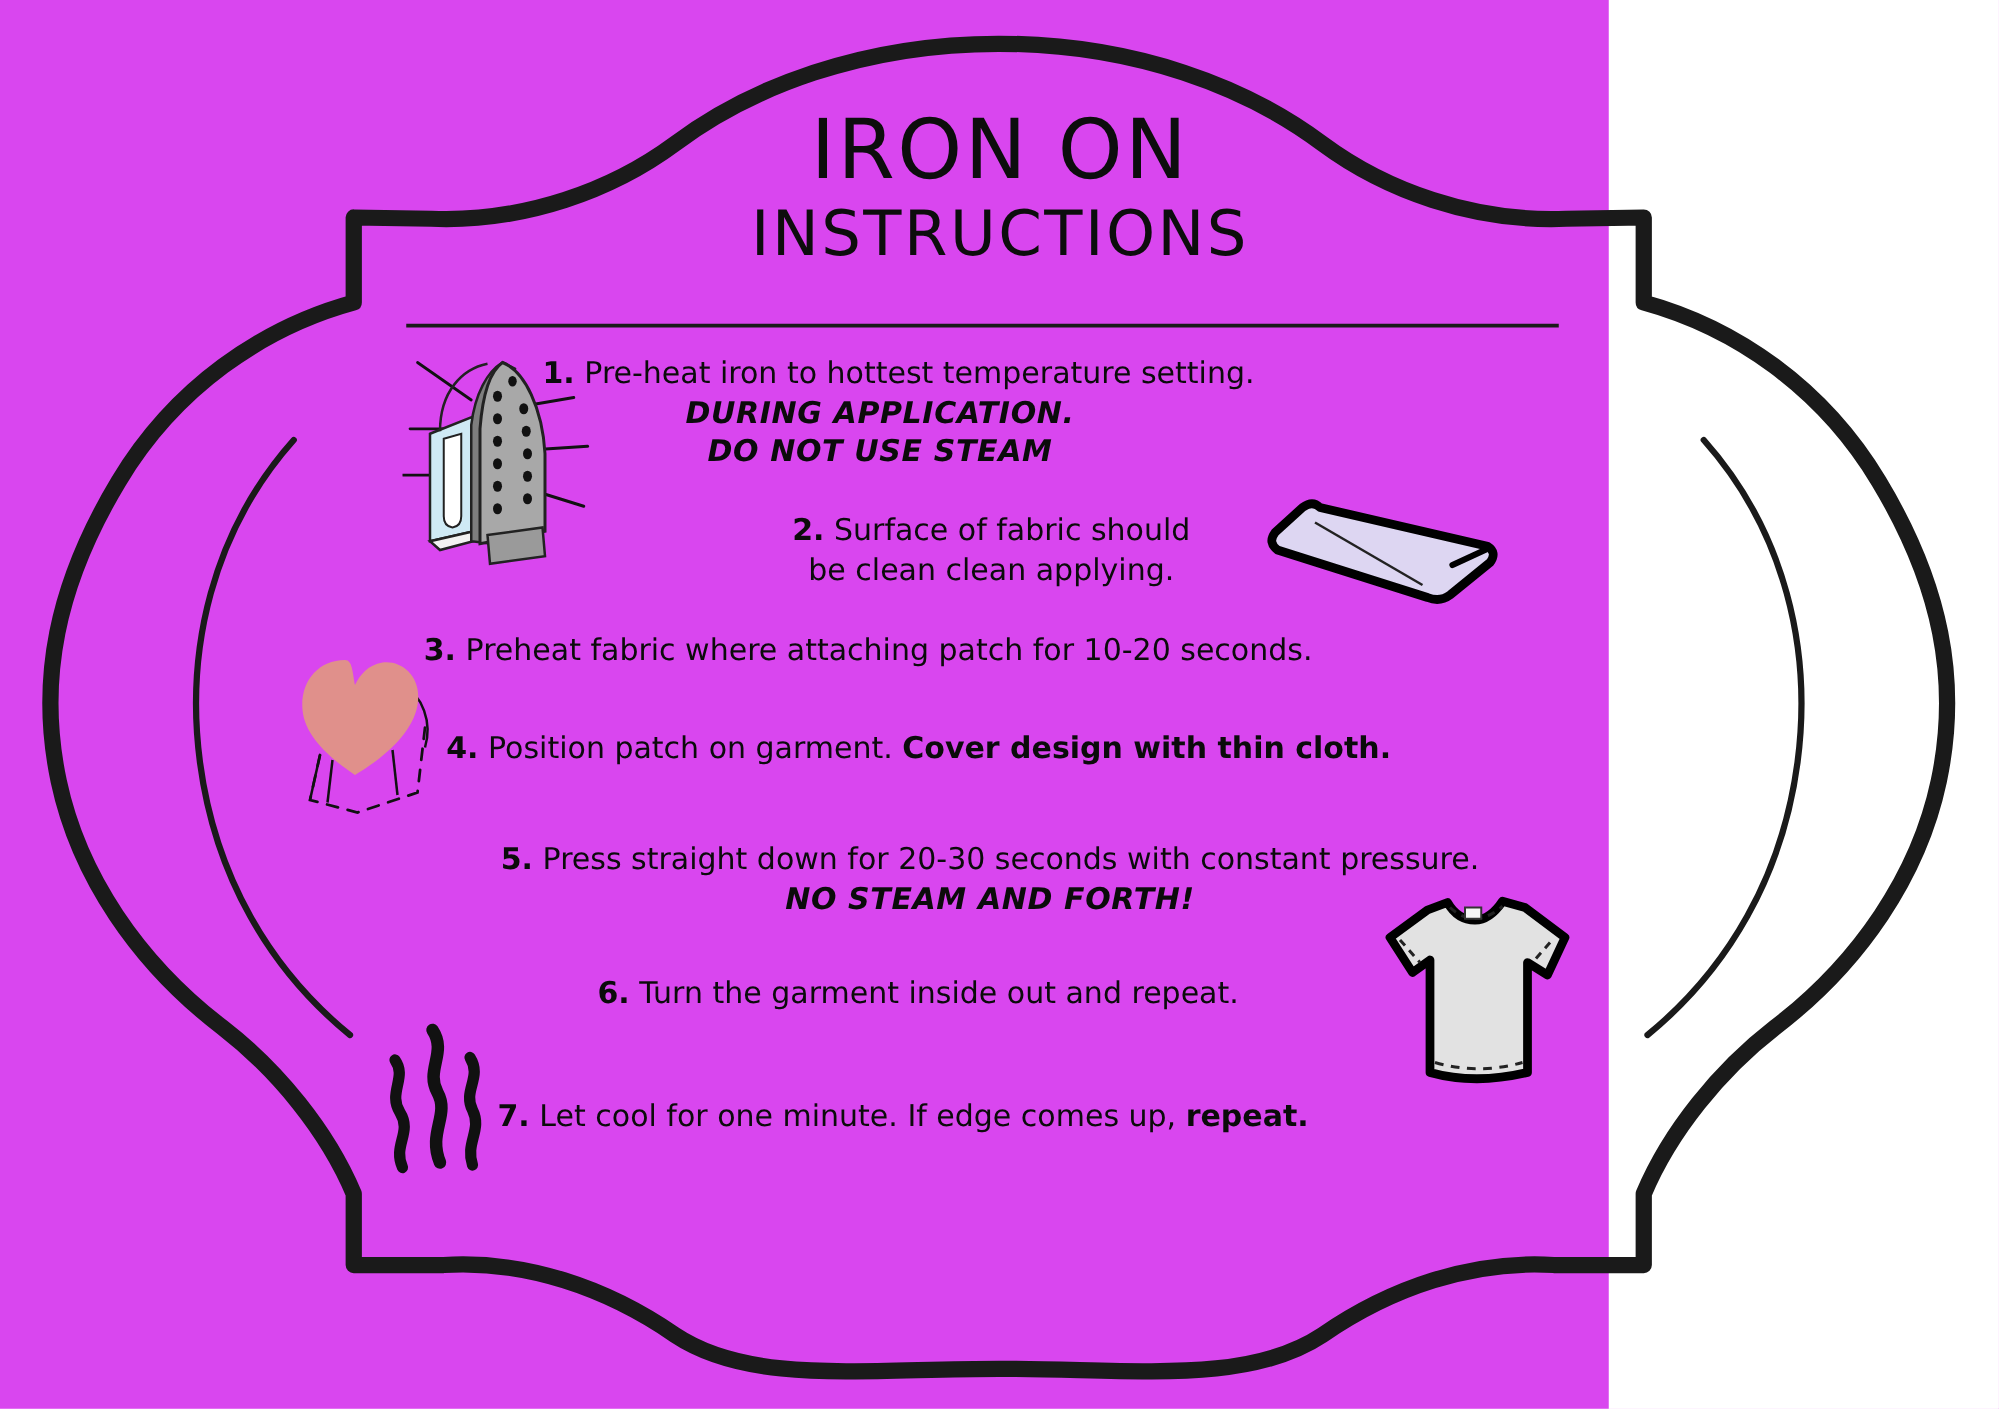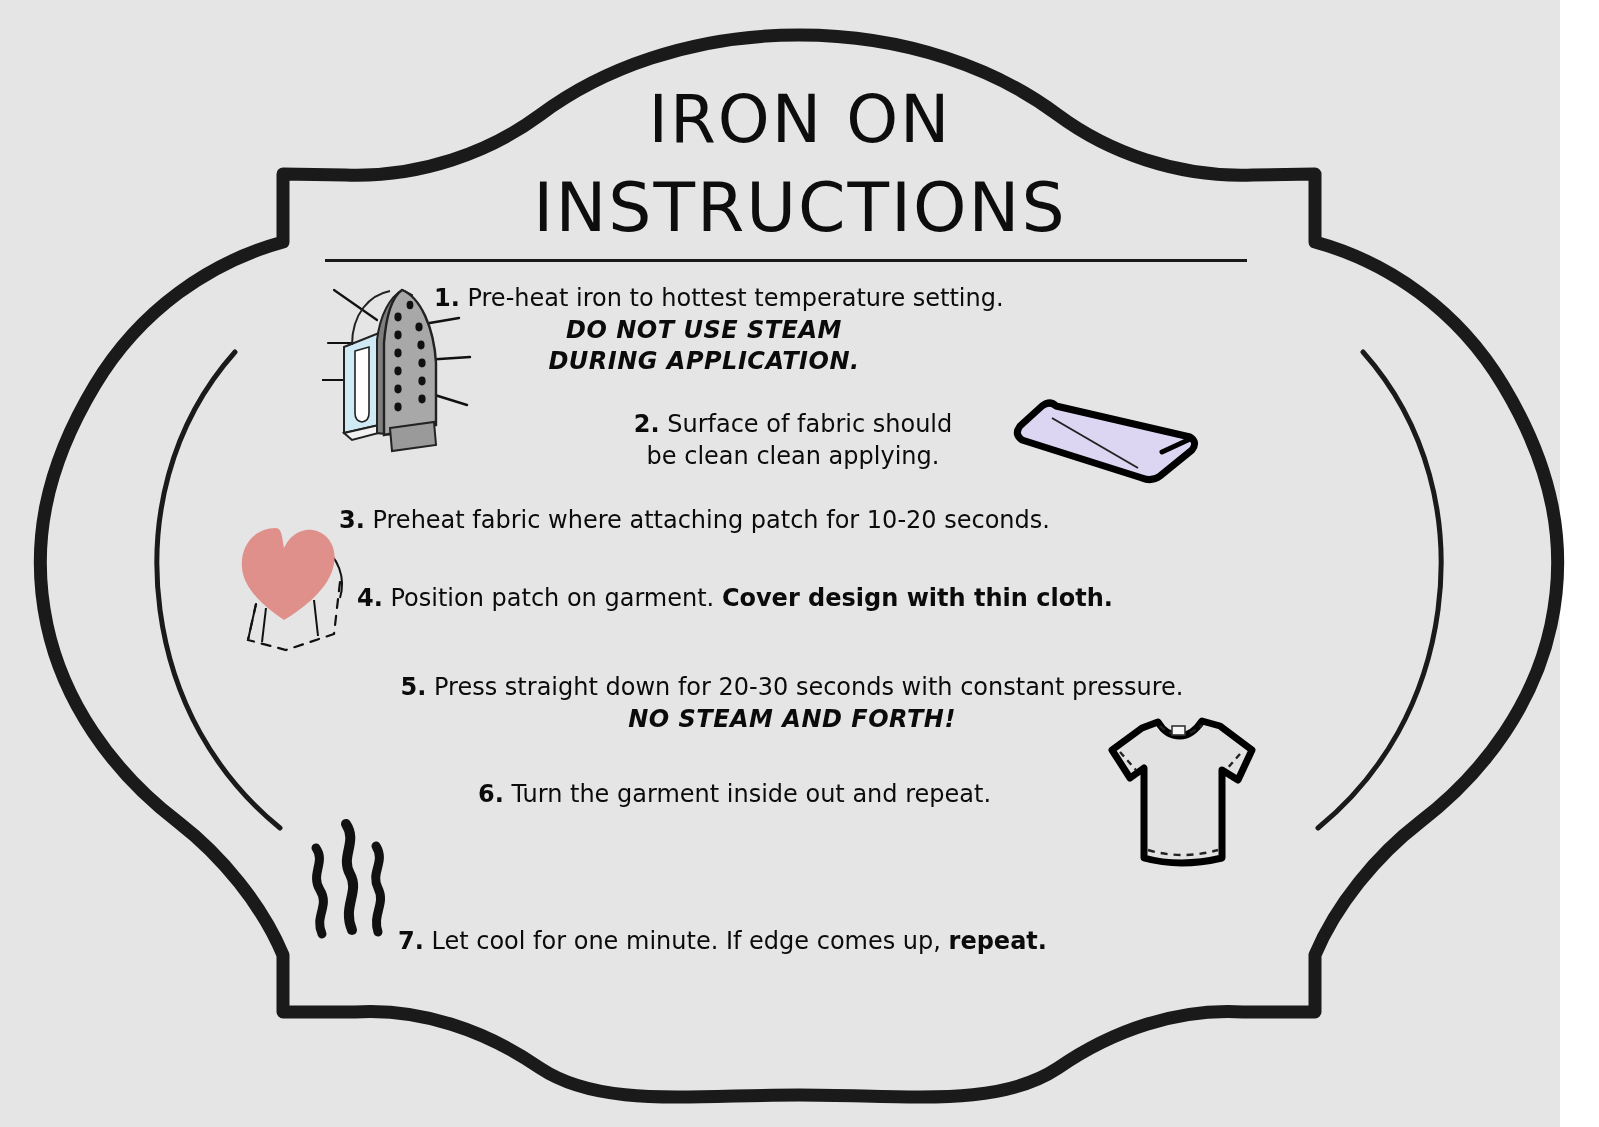--- a/index.html
+++ b/index.html
@@ -11,23 +11,23 @@
     width: 1599px;
     height: 1127px;
     position: relative;
     overflow: hidden;
     font-family: "DejaVu Sans", sans-serif;
   }
 
   #stage {
     position: absolute;
     left: 0; top: 0;
-    width: 1560px;
-    height: 1127px;
-    background: #e5e5e5;
+    width: 1287px;
+    height: 1127px;
+    background: #d946ef;
   }
 
   
   #frame-svg {
     position: absolute;
     left: 0; top: 0;
     width: 1599px;
     height: 1127px;
     pointer-events: none;
   }
@@ -48,21 +48,21 @@
     text-align: center;
   }
   .title-line {
     font-family: "DejaVu Sans", sans-serif;
     font-weight: 400;
     color: #0d0d0d;
     letter-spacing: 2px;
     line-height: 0.98;
   }
   .title-line.l1 { font-size: 66px; }
-  .title-line.l2 { font-size: 68px; margin-top: 22px; }
+  .title-line.l2 { font-size: 50px; margin-top: 10px; }
 
   .title-rule {
     position: absolute;
     left: 325px;
     top: 259px;
     width: 922px;
     height: 3px;
     background: #1a1a1a;
   }
 
@@ -80,21 +80,21 @@
 
   .s1 { left: 434px; top: 283px; text-align: left; }
   .s1 .sub { display: block; text-align: center; width: 560px; margin-left: -10px; }
   .s2 { left: 591px; top: 409px; text-align: center; width: 404px; }
   .s3 { left: 339px; top: 505px; }
   .s4 { left: 357px; top: 583px; }
   .s5 { left: 306px; top: 672px; width: 972px; text-align: center; }
   .s5 .first { display:block; }
   .s5 .sub { display:block; text-align: center; }
   .s6 { left: 478px; top: 779px; }
-  .s7 { left: 398px; top: 878px; margin-top: 48px; }
+  .s7 { left: 398px; top: 878px; }
 
   
   .art { position: absolute; }
   #art-iron   { left: 322px; top: 285px; width: 150px; height: 168px; }
   #art-fabric { left: 1012px; top: 392px; width: 190px; height: 92px; }
   #art-heart  { left: 222px; top: 508px; width: 148px; height: 148px; }
   #art-shirt  { left: 1104px; top: 712px; width: 152px; height: 160px; }
   #art-steam  { left: 300px; top: 812px; width: 96px; height: 132px; }
 </style>
 </head>
@@ -225,22 +225,22 @@
       <g fill="none" stroke="#111" stroke-linecap="round">
         <path d="M 16 36 C 26 50, 10 62, 20 78 C 30 94, 14 104, 22 122" stroke-width="9"></path>
         <path d="M 46 12 C 58 30, 40 44, 50 62 C 60 80, 42 94, 52 118" stroke-width="10"></path>
         <path d="M 76 34 C 86 50, 70 60, 78 76 C 86 92, 72 102, 78 120" stroke-width="9"></path>
       </g>
     </svg>
 
     <div class="step s1">
       <span class="num">1.</span>
       <span>Pre-heat iron to hottest temperature setting.</span>
+      <span class="em sub">DURING APPLICATION.</span>
       <span class="em sub">DO NOT USE STEAM</span>
-      <span class="em sub">DURING APPLICATION.</span>
     </div>
 
     <div class="step s2">
       <div>
         <span class="num">2.</span>
         <span>Surface of fabric should</span>
       </div>
       <div>be clean clean applying.</div>
     </div>
 

